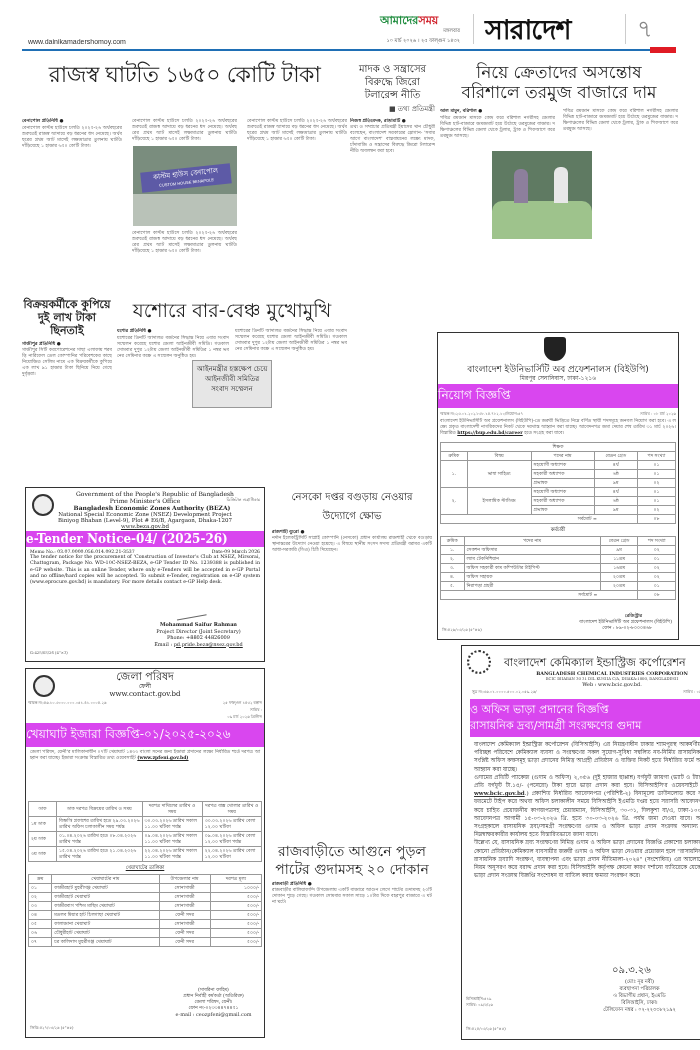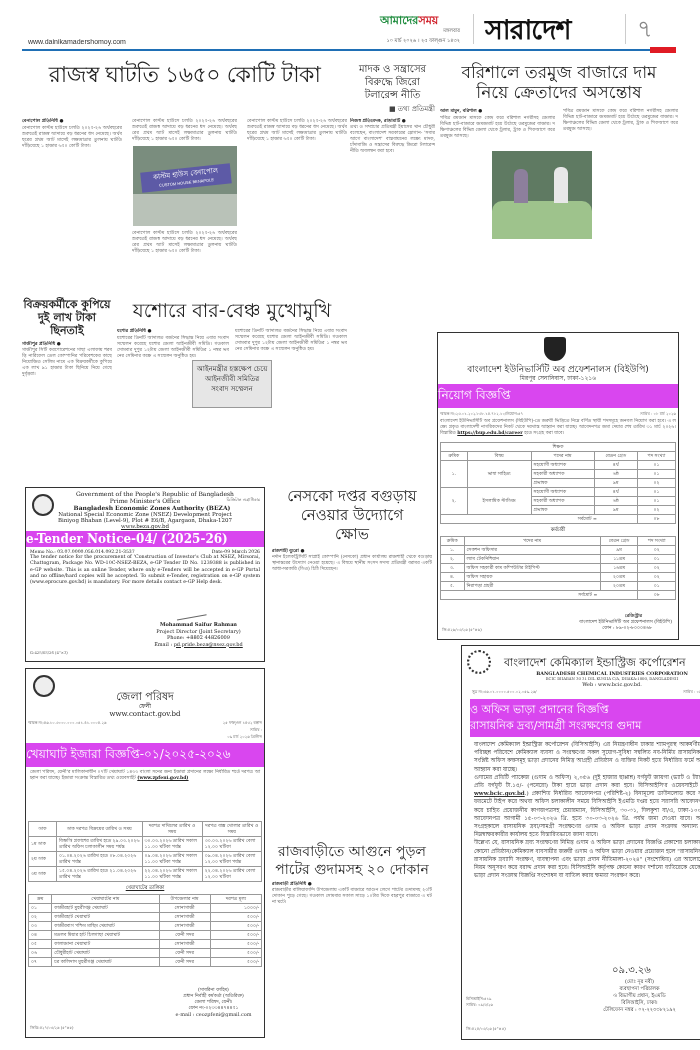--- a/index.html
+++ b/index.html
@@ -48,22 +48,22 @@
 </div>
 
 <div class="abs" style="left:350px;top:62px;width:85px;height:415px">
   <div class="hl" style="font-size:10px;font-weight:normal;line-height:13px">মাদক ও সন্ত্রাসের বিরুদ্ধে জিরো টলারেন্স নীতি</div>
   <div style="font-size:7px;text-align:right;color:#444;margin-top:2px">■ তথ্য প্রতিমন্ত্রী</div>
   <div class="filler" style="font-weight:bold;color:#222;margin-top:3px">নিজস্ব প্রতিবেদক, রাঙামাটি ●</div>
   <div class="filler" style="height:340px">তথ্য ও সম্প্রচার প্রতিমন্ত্রী ইয়াসের খান চৌধুরী বলেছেন, বাংলাদেশ সরকারের স্লোগান- 'সবার আগে বাংলাদেশ' বাস্তবায়নের লক্ষ্যে মাদক, চাঁদাবাজি ও সন্ত্রাসের বিরুদ্ধে জিরো টলারেন্স নীতি অবলম্বন করা হবে।</div>
 </div>
 
 <div class="abs" style="left:440px;top:62px;width:238px;height:232px">
+  <div class="hl" style="font-size:17px;line-height:20px">নিয়ে ক্রেতাদের অসন্তোষ</div>
   <div class="hl" style="font-size:17px;line-height:20px">বরিশালে তরমুজ বাজারে দাম</div>
-  <div class="hl" style="font-size:17px;line-height:20px">নিয়ে ক্রেতাদের অসন্তোষ</div>
   <div class="abs filler" style="left:0;top:46px;width:115px;font-weight:bold;color:#222">আল মামুন, বরিশাল ●</div>
   <div class="abs filler" style="left:0;top:53px;width:115px;height:175px">পবিত্র রমজান মাসকে কেন্দ্র করে বরিশাল নগরীসহ জেলার বিভিন্ন হাট-বাজারে জমজমাট হয়ে উঠেছে তরমুজের বাজার। দক্ষিণাঞ্চলের বিভিন্ন জেলা থেকে ট্রলার, ট্রাক ও পিকআপে করে তরমুজ আসছে।</div>
   <div class="abs filler" style="left:123px;top:46px;width:115px;height:182px">পবিত্র রমজান মাসকে কেন্দ্র করে বরিশাল নগরীসহ জেলার বিভিন্ন হাট-বাজারে জমজমাট হয়ে উঠেছে তরমুজের বাজার। দক্ষিণাঞ্চলের বিভিন্ন জেলা থেকে ট্রলার, ট্রাক ও পিকআপে করে তরমুজ আসছে।</div>
   <div class="abs photo" style="left:52px;top:89px;width:100px;height:88px;background:#5f7a62">
     <div class="abs" style="left:0;top:50px;width:100px;height:38px;background:#9ec38c;border-radius:10px 10px 0 0"></div>
     <div class="abs" style="left:22px;top:18px;width:14px;height:34px;background:#8d7f9c;border-radius:6px 6px 0 0"></div>
     <div class="abs" style="left:62px;top:16px;width:14px;height:36px;background:#e8e8e8;border-radius:6px 6px 0 0"></div>
   </div>
 </div>
 
@@ -103,21 +103,21 @@
     <div style="font-weight:bold">Mohammad Saifur Rahman</div>
     <div>Project Director (Joint Secretary)</div>
     <div>Phone: +8802 44826009</div>
     <div><span>Email : </span><span style="text-decoration:underline">pd.pride.beza@nsez.gov.bd</span></div>
   </div>
   <div class="abs" style="left:4px;top:162px;font-size:3.8px;color:#555">G-425/03/26 (4"×3)</div>
 </div>
 
 <div class="abs box" style="left:25px;top:668px;width:240px;height:370px;padding:2px">
   <div class="abs" style="left:7px;top:6px;width:22px;height:22px;border-radius:50%;border:2px solid #333;background:#eee"></div>
-  <div class="hl" style="font-size:11px;margin-top:20px">জেলা পরিষদ</div>
+  <div class="hl" style="font-size:11px;margin-top:0">জেলা পরিষদ</div>
   <div class="hl" style="font-size:6px">ফেনী</div>
   <div style="font-size:7px;text-align:center">www.contact.gov.bd</div>
   <div style="display:flex;justify-content:space-between;font-size:3.8px;color:#555;margin-top:2px">
     <span>স্মারক নং-৪৬.১০.৩০০০.০০০.০৫১.৪১.০০০৪.২৬</span>
     <span style="text-align:right">
       <span style="display:block">২৫ ফাল্গুন ১৪৩২ বঙ্গাব্দ</span>
       <span>তারিখ :</span>
       <span style="display:block">০৯ মার্চ ২০২৬ খ্রিস্টাব্দ</span>
     </span>
   </div>
@@ -210,21 +210,21 @@
     <div>(সাবরিনা ফাহিম)</div>
     <div>প্রধান নির্বাহী কর্মকর্তা (অতিরিক্ত)</div>
     <div>জেলা পরিষদ, ফেনী।</div>
     <div>ফোন নং-০২৩৩৪৪৭৪৪৫১</div>
     <div style="font-size:5px">e-mail : ceozpfeni@gmail.com</div>
   </div>
   <div class="abs" style="left:4px;top:356px;font-size:3.8px;color:#555">জিডি-৪২৭/০৩/২৬ (৫"×৫)</div>
 </div>
 
 <div class="abs" style="left:272px;top:487px;width:160px;height:350px">
-  <div class="hl" style="font-size:15px;line-height:19px;padding:0 14px">নেসকো দপ্তর বগুড়ায় নেওয়ার উদ্যোগে ক্ষোভ</div>
+  <div class="hl" style="font-size:10px;line-height:19px;padding:0 14px">নেসকো দপ্তর বগুড়ায় নেওয়ার উদ্যোগে ক্ষোভ</div>
   <div class="filler" style="font-weight:bold;color:#222;margin-top:4px">রাজশাহী ব্যুরো ●</div>
   <div class="filler" style="height:280px">নর্দান ইলেকট্রিসিটি সাপ্লাই কোম্পানি (নেসকো) প্রধান কার্যালয় রাজশাহী থেকে বগুড়ায় স্থানান্তরের উদ্যোগ নেওয়া হয়েছে। এ বিষয়ে স্থানীয় সংসদ সদস্য প্রতিমন্ত্রী বরাবর একটি আধা-সরকারি (ডিও) চিঠি দিয়েছেন।</div>
 </div>
 
 <div class="abs" style="left:272px;top:842px;width:160px;height:200px">
   <div class="hl" style="font-size:14px;line-height:18px">রাজবাড়ীতে আগুনে পুড়ল পাটের গুদামসহ ২০ দোকান</div>
   <div class="filler" style="font-weight:bold;color:#222;margin-top:3px">রাজবাড়ী প্রতিনিধি ●</div>
   <div class="filler" style="height:140px">রাজবাড়ীর বালিয়াকান্দি উপজেলায় একটি বাজারে আগুন লেগে পাটের গুদামসহ ২০টি দোকান পুড়ে গেছে। গতকাল সোমবার সকাল সাড়ে ১০টার দিকে বহরপুর বাজারে এ ঘটনা ঘটে।</div>
 </div>
 

